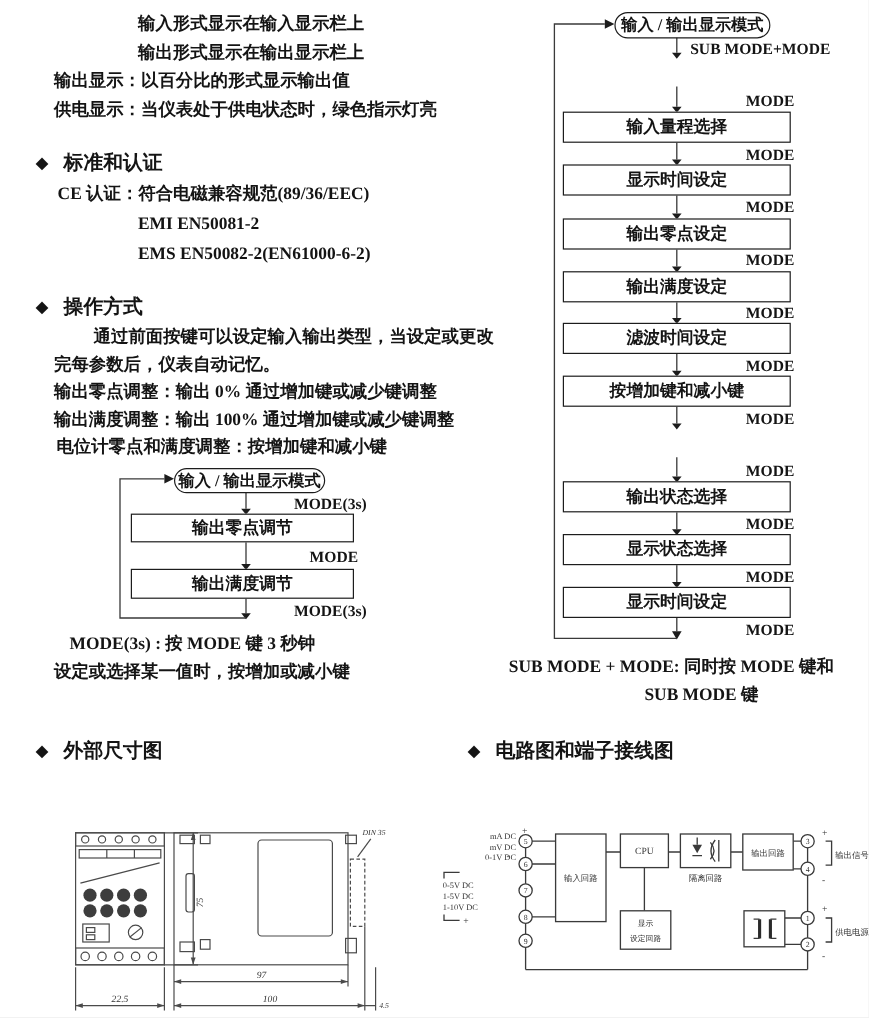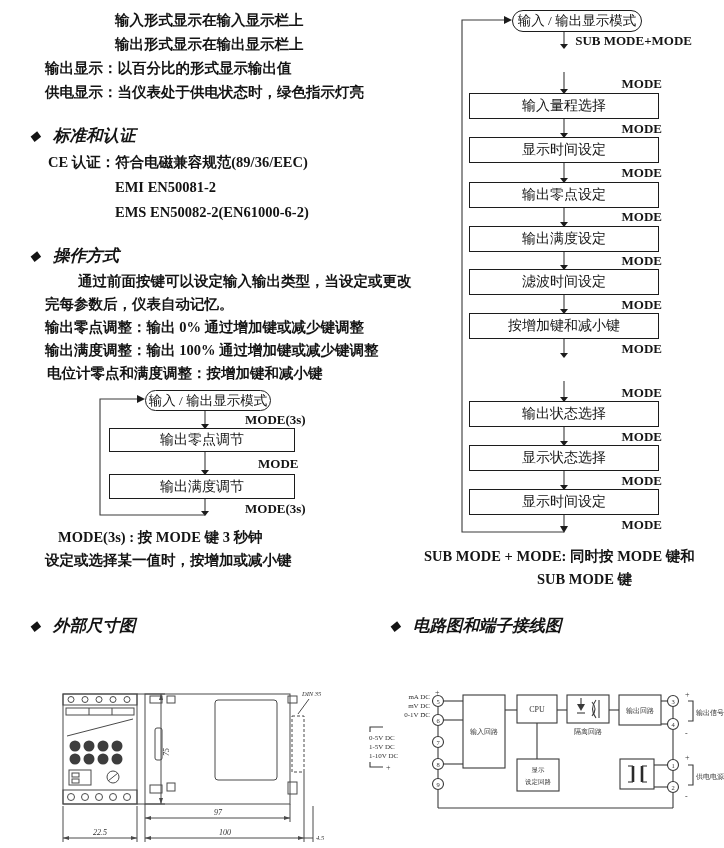--- a/index.html
+++ b/index.html
@@ -1,23 +1,23 @@
 <!DOCTYPE html>
 <html><head>
 <meta charset="utf-8">
 <style>
   html,body{margin:0;padding:0;background:#e8e8e8;}
   .page{position:relative;width:724px;height:848px;background:#ffffff;overflow:hidden;
         font-family:"Liberation Serif",serif;color:#141414;text-align:right;}
   .t{position:absolute;white-space:nowrap;font-weight:600;font-size:14.5px;line-height:1.2;}
-  .h{font-size:16.5px;font-weight:bold;font-style:italic;}
+  .h{font-size:16.5px;font-weight:bold;}
   .bullet{display:inline-block;margin-right:13px;font-size:13px;transform:translateY(-1px);}
   .flow{position:absolute;}
   .fbox{position:absolute;border:1.4px solid #1c1c1c;background:#fff;display:flex;
-        align-items:center;justify-content:center;font-weight:normal;font-size:14px;white-space:nowrap;}
+        align-items:center;justify-content:center;font-weight:bold;font-size:14px;white-space:nowrap;}
   .pill{border-radius:11px;font-size:13.5px;}
   .flabel{position:absolute;font-weight:bold;font-size:13px;white-space:nowrap;}
   svg{position:absolute;left:0;top:0;}
   svg text{font-family:"Liberation Serif",serif;fill:#333;}
   .dwg{stroke:#4a4a4a;fill:none;stroke-width:1;}
   .wire{stroke:#3a3a3a;fill:none;stroke-width:1.1;}
   .blk{stroke:#3a3a3a;fill:#ffffff;stroke-width:1.1;}
 </style>
 </head>
 <body>

